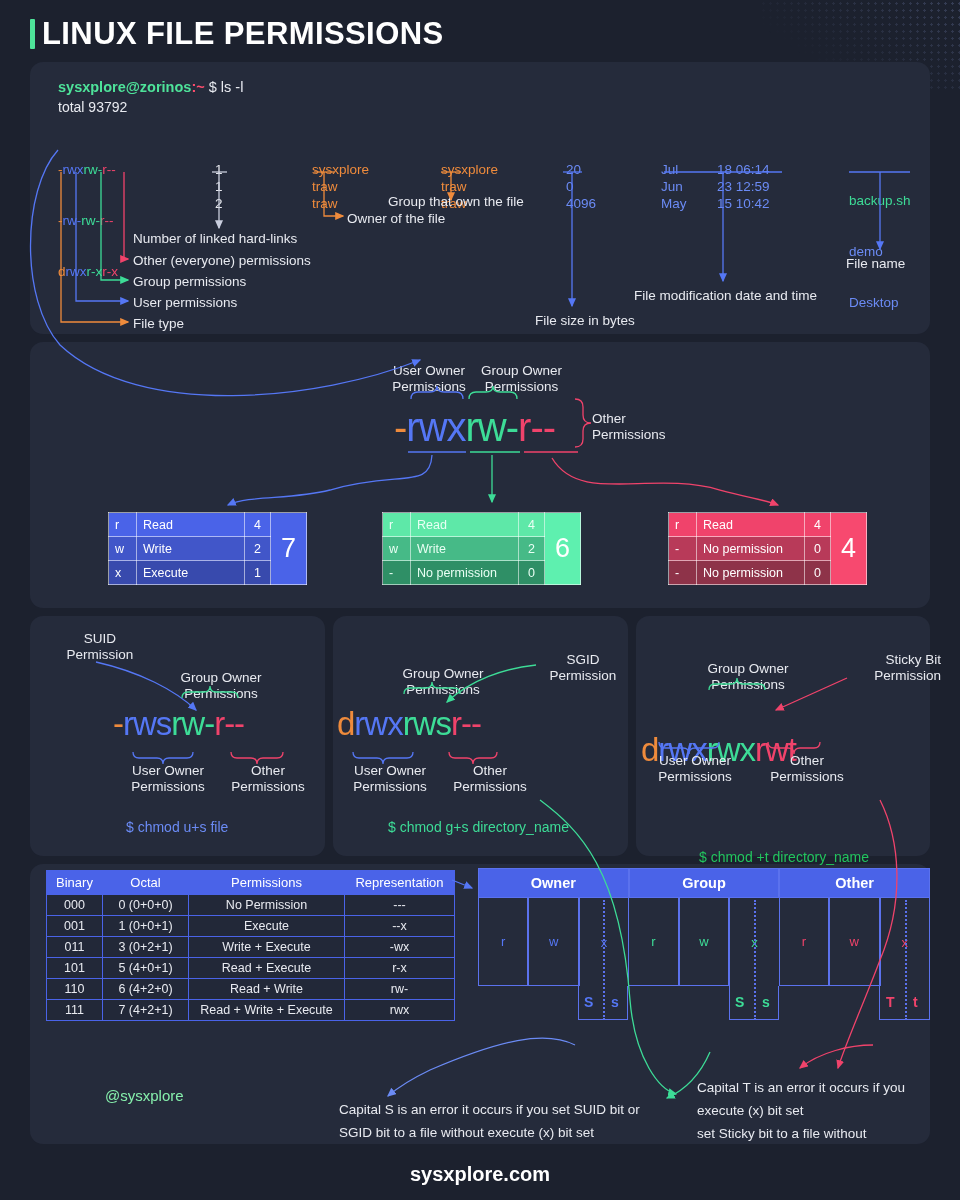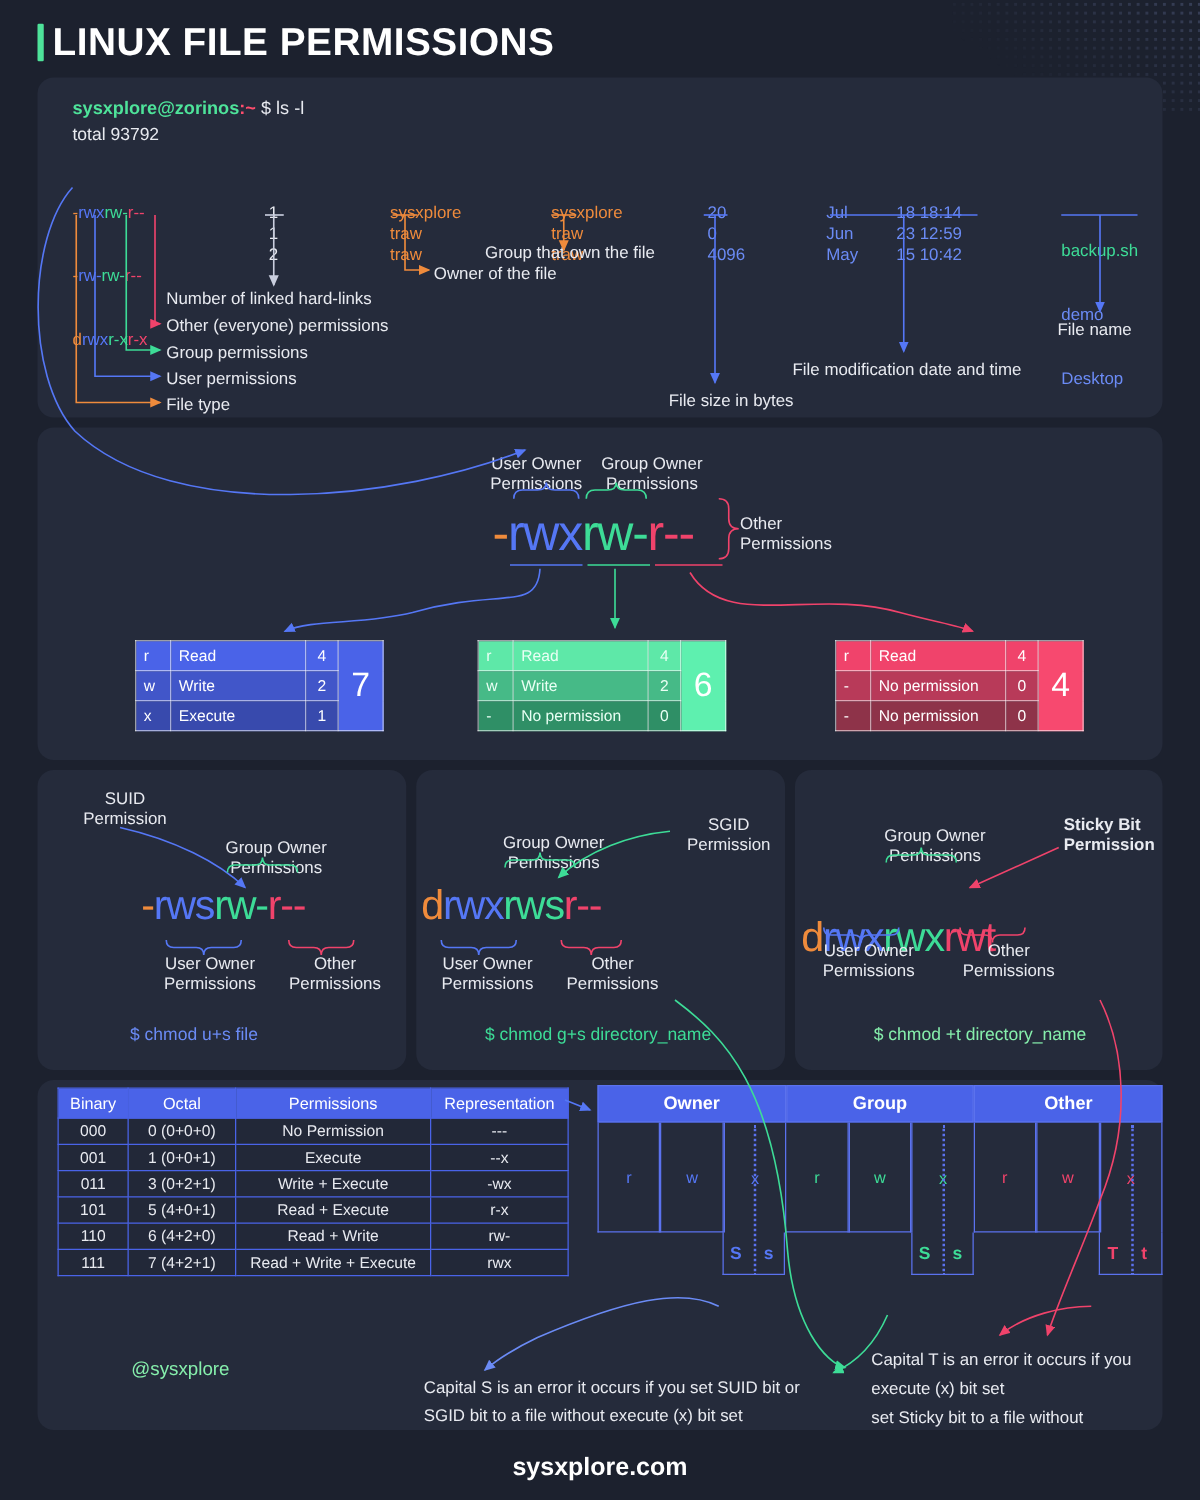--- a/index.html
+++ b/index.html
@@ -151,21 +151,21 @@
 <div class="ls c-orange" style="left:441px; top:127px;">
   <div>sysxplore</div><div>traw</div><div>traw</div>
 </div>
 <div class="ls c-blue" style="left:566px; top:127px;">
   <div>20</div><div>0</div><div>4096</div>
 </div>
 <div class="ls c-blue" style="left:661px; top:127px;">
   <div>Jul</div><div>Jun</div><div>May</div>
 </div>
 <div class="ls c-blue" style="left:717px; top:127px;">
-  <div>18 18:14</div><div>23 12:59</div><div>15 10:42</div>
+  <div>18 06:14</div><div>23 12:59</div><div>15 10:42</div>
 </div>
 <div class="ls" style="left:849px; top:127px;">
   <div class="c-green">backup.sh</div>
   <div class="c-blue">demo</div>
   <div class="c-blue">Desktop</div>
 </div>
 
 <div class="lbl" style="left:133px; top:230px;">Number of linked hard-links</div>
 <div class="lbl" style="left:133px; top:252px;">Other (everyone) permissions</div>
 <div class="lbl" style="left:133px; top:273px;">Group permissions</div>
@@ -263,59 +263,59 @@
 </div>
 <div class="permbig sm" style="left:113px; top:705px;"><span class="c-type">-</span><span class="c-user">rws</span><span class="c-grp">rw-</span><span class="c-oth">r--</span></div>
 <div class="lbl c2" style="left:118px; top:763px; width:100px; text-align:center;">
   <div>User Owner</div>
     <div>Permissions</div>
 </div>
 <div class="lbl c2" style="left:224px; top:763px; width:88px; text-align:center;">
   <div>Other</div>
     <div>Permissions</div>
 </div>
-<div class="cmd" style="left:104px; top:819px; color:#6b8bf5;">$ chmod u+s file</div>
+<div class="cmd" style="left:126px; top:819px; color:#6b8bf5;">$ chmod u+s file</div>
 
 <div class="lbl c2" style="left:541px; top:652px; width:84px; text-align:center;">
   <div>SGID</div>
     <div>Permission</div>
 </div>
 <div class="lbl c2" style="left:390px; top:666px; width:106px; text-align:center;">
   <div>Group Owner</div>
     <div>Permissions</div>
 </div>
 <div class="permbig sm" style="left:337px; top:705px;"><span class="c-type">d</span><span class="c-user">rwx</span><span class="c-grp">rws</span><span class="c-oth">r--</span></div>
 <div class="lbl c2" style="left:340px; top:763px; width:100px; text-align:center;">
   <div>User Owner</div>
     <div>Permissions</div>
 </div>
 <div class="lbl c2" style="left:446px; top:763px; width:88px; text-align:center;">
   <div>Other</div>
     <div>Permissions</div>
 </div>
 <div class="cmd" style="left:388px; top:819px; color:#3ddc97;">$ chmod g+s directory_name</div>
 
-<div class="lbl c2" style="left:851px; top:652px; width:90px; text-align:left;font-weight:bold;">
+<div class="lbl c2" style="left:851px; top:652px; width:90px; text-align:right;">
   <div>Sticky Bit</div>
     <div>Permission</div>
 </div>
 <div class="lbl c2" style="left:695px; top:661px; width:106px; text-align:center;">
   <div>Group Owner</div>
     <div>Permissions</div>
 </div>
 <div class="permbig sm" style="left:641px; top:715px;margin-top:16px;"><span class="c-type">d</span><span class="c-user">rwx</span><span class="c-grp">rwx</span><span class="c-oth">rwt</span></div>
 <div class="lbl c2" style="left:645px; top:753px; width:100px; text-align:center;">
   <div>User Owner</div>
     <div>Permissions</div>
 </div>
 <div class="lbl c2" style="left:763px; top:753px; width:88px; text-align:center;">
   <div>Other</div>
     <div>Permissions</div>
 </div>
-<div class="cmd" style="left:699px; top:819px; color:#86efac;">$ chmod +t directory_name</div>
+<div class="cmd" style="left:699px; top:849px; color:#22c55e;">$ chmod +t directory_name</div>
 
 <table class="ot">
   <tbody>
       <tr>
     <th class="cbin">Binary</th>
     <th class="coct">Octal</th>
     <th class="cper">Permissions</th>
     <th class="crep">Representation</th>
   </tr>
   <tr>

